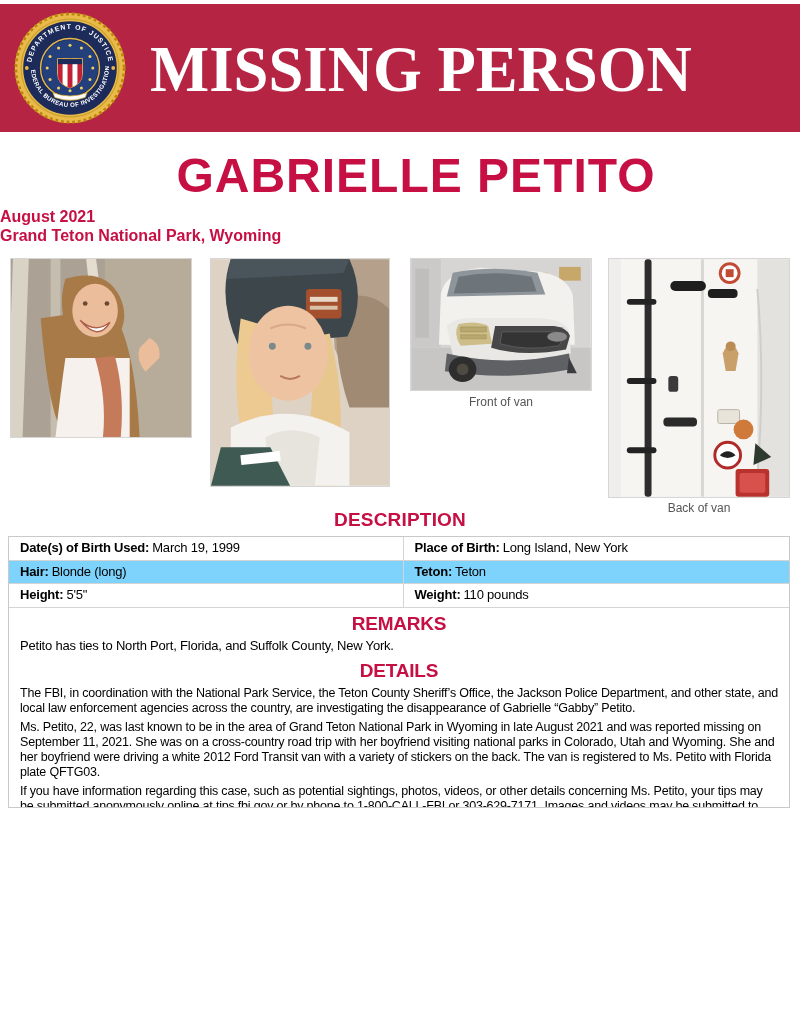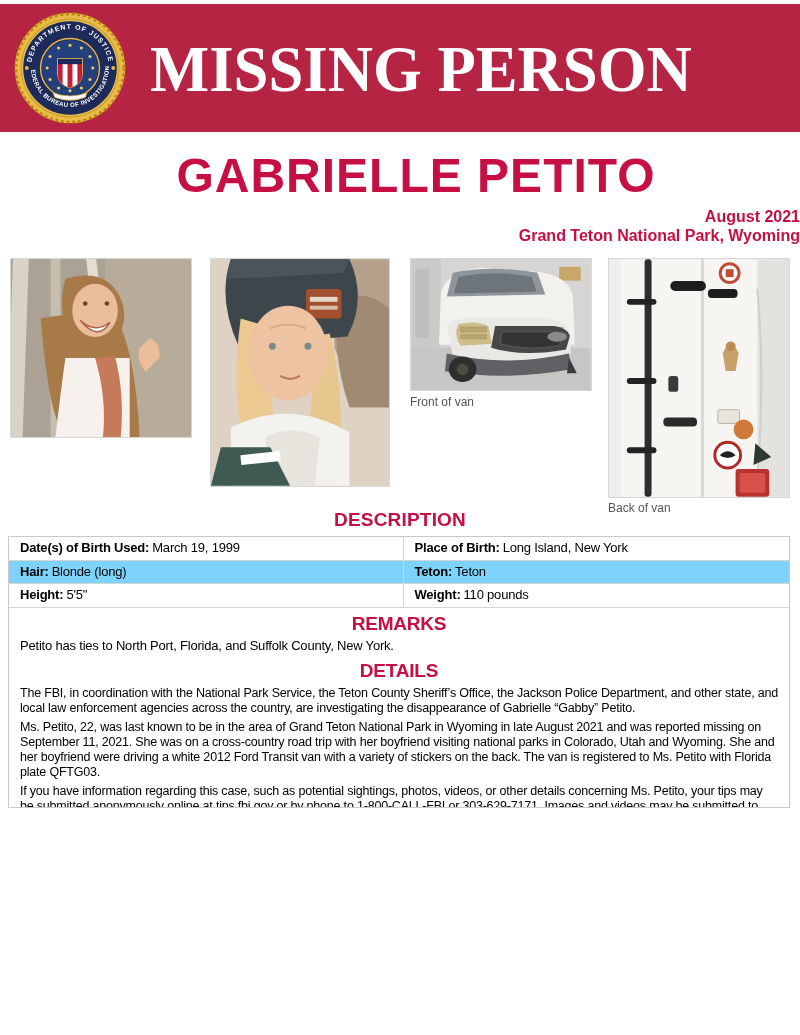--- a/index.html
+++ b/index.html
@@ -23,34 +23,34 @@
     color: #ffffff; letter-spacing: 0px; white-space: nowrap;
     transform: scaleX(0.95); transform-origin: left center;
   }
   
   .poster-name {
     position: absolute; top: 148px; left: 16px; width: 100%;
     text-align: center; font-weight: 700; font-size: 48px; letter-spacing: 1px;
     color: #c60f43;
   }
   .poster-sub1, .poster-sub2 {
-    position: absolute; left: 0; width: 100%; text-align: right;
+    position: absolute; left: 0; width: 100%; text-align: left;
     font-weight: 700; font-size: 16px; color: #c60f43;
   }
   .poster-sub1 { top: 208px; }
   .poster-sub2 { top: 227px; }
   
   .photo { position: absolute; border: 1px solid #d6d6d6; background: #eee; overflow: hidden; }
   .photo svg { display: block; width: 100%; height: 100%; }
   .photo1 { left: 10px;  top: 258px; width: 182px; height: 180px; }
   .photo2 { left: 210px; top: 258px; width: 180px; height: 229px; }
   .photo3 { left: 410px; top: 258px; width: 182px; height: 133px; }
   .photo4 { left: 608px; top: 258px; width: 182px; height: 240px; }
   .photo-caption {
-    position: absolute; text-align: left; font-size: 12px; color: #555555; width: 182px;
+    position: absolute; text-align: center; font-size: 12px; color: #555555; width: 182px;
   }
   .cap3 { left: 410px; top: 395px; }
   .cap4 { left: 608px; top: 501px; }
   
   .section-heading {
     position: absolute; left: 0; width: 100%; text-align: center;
     font-weight: 700; font-size: 19px; color: #c60f43; letter-spacing: 0.2px;
   }
   .h-description { top: 509px; }
   

